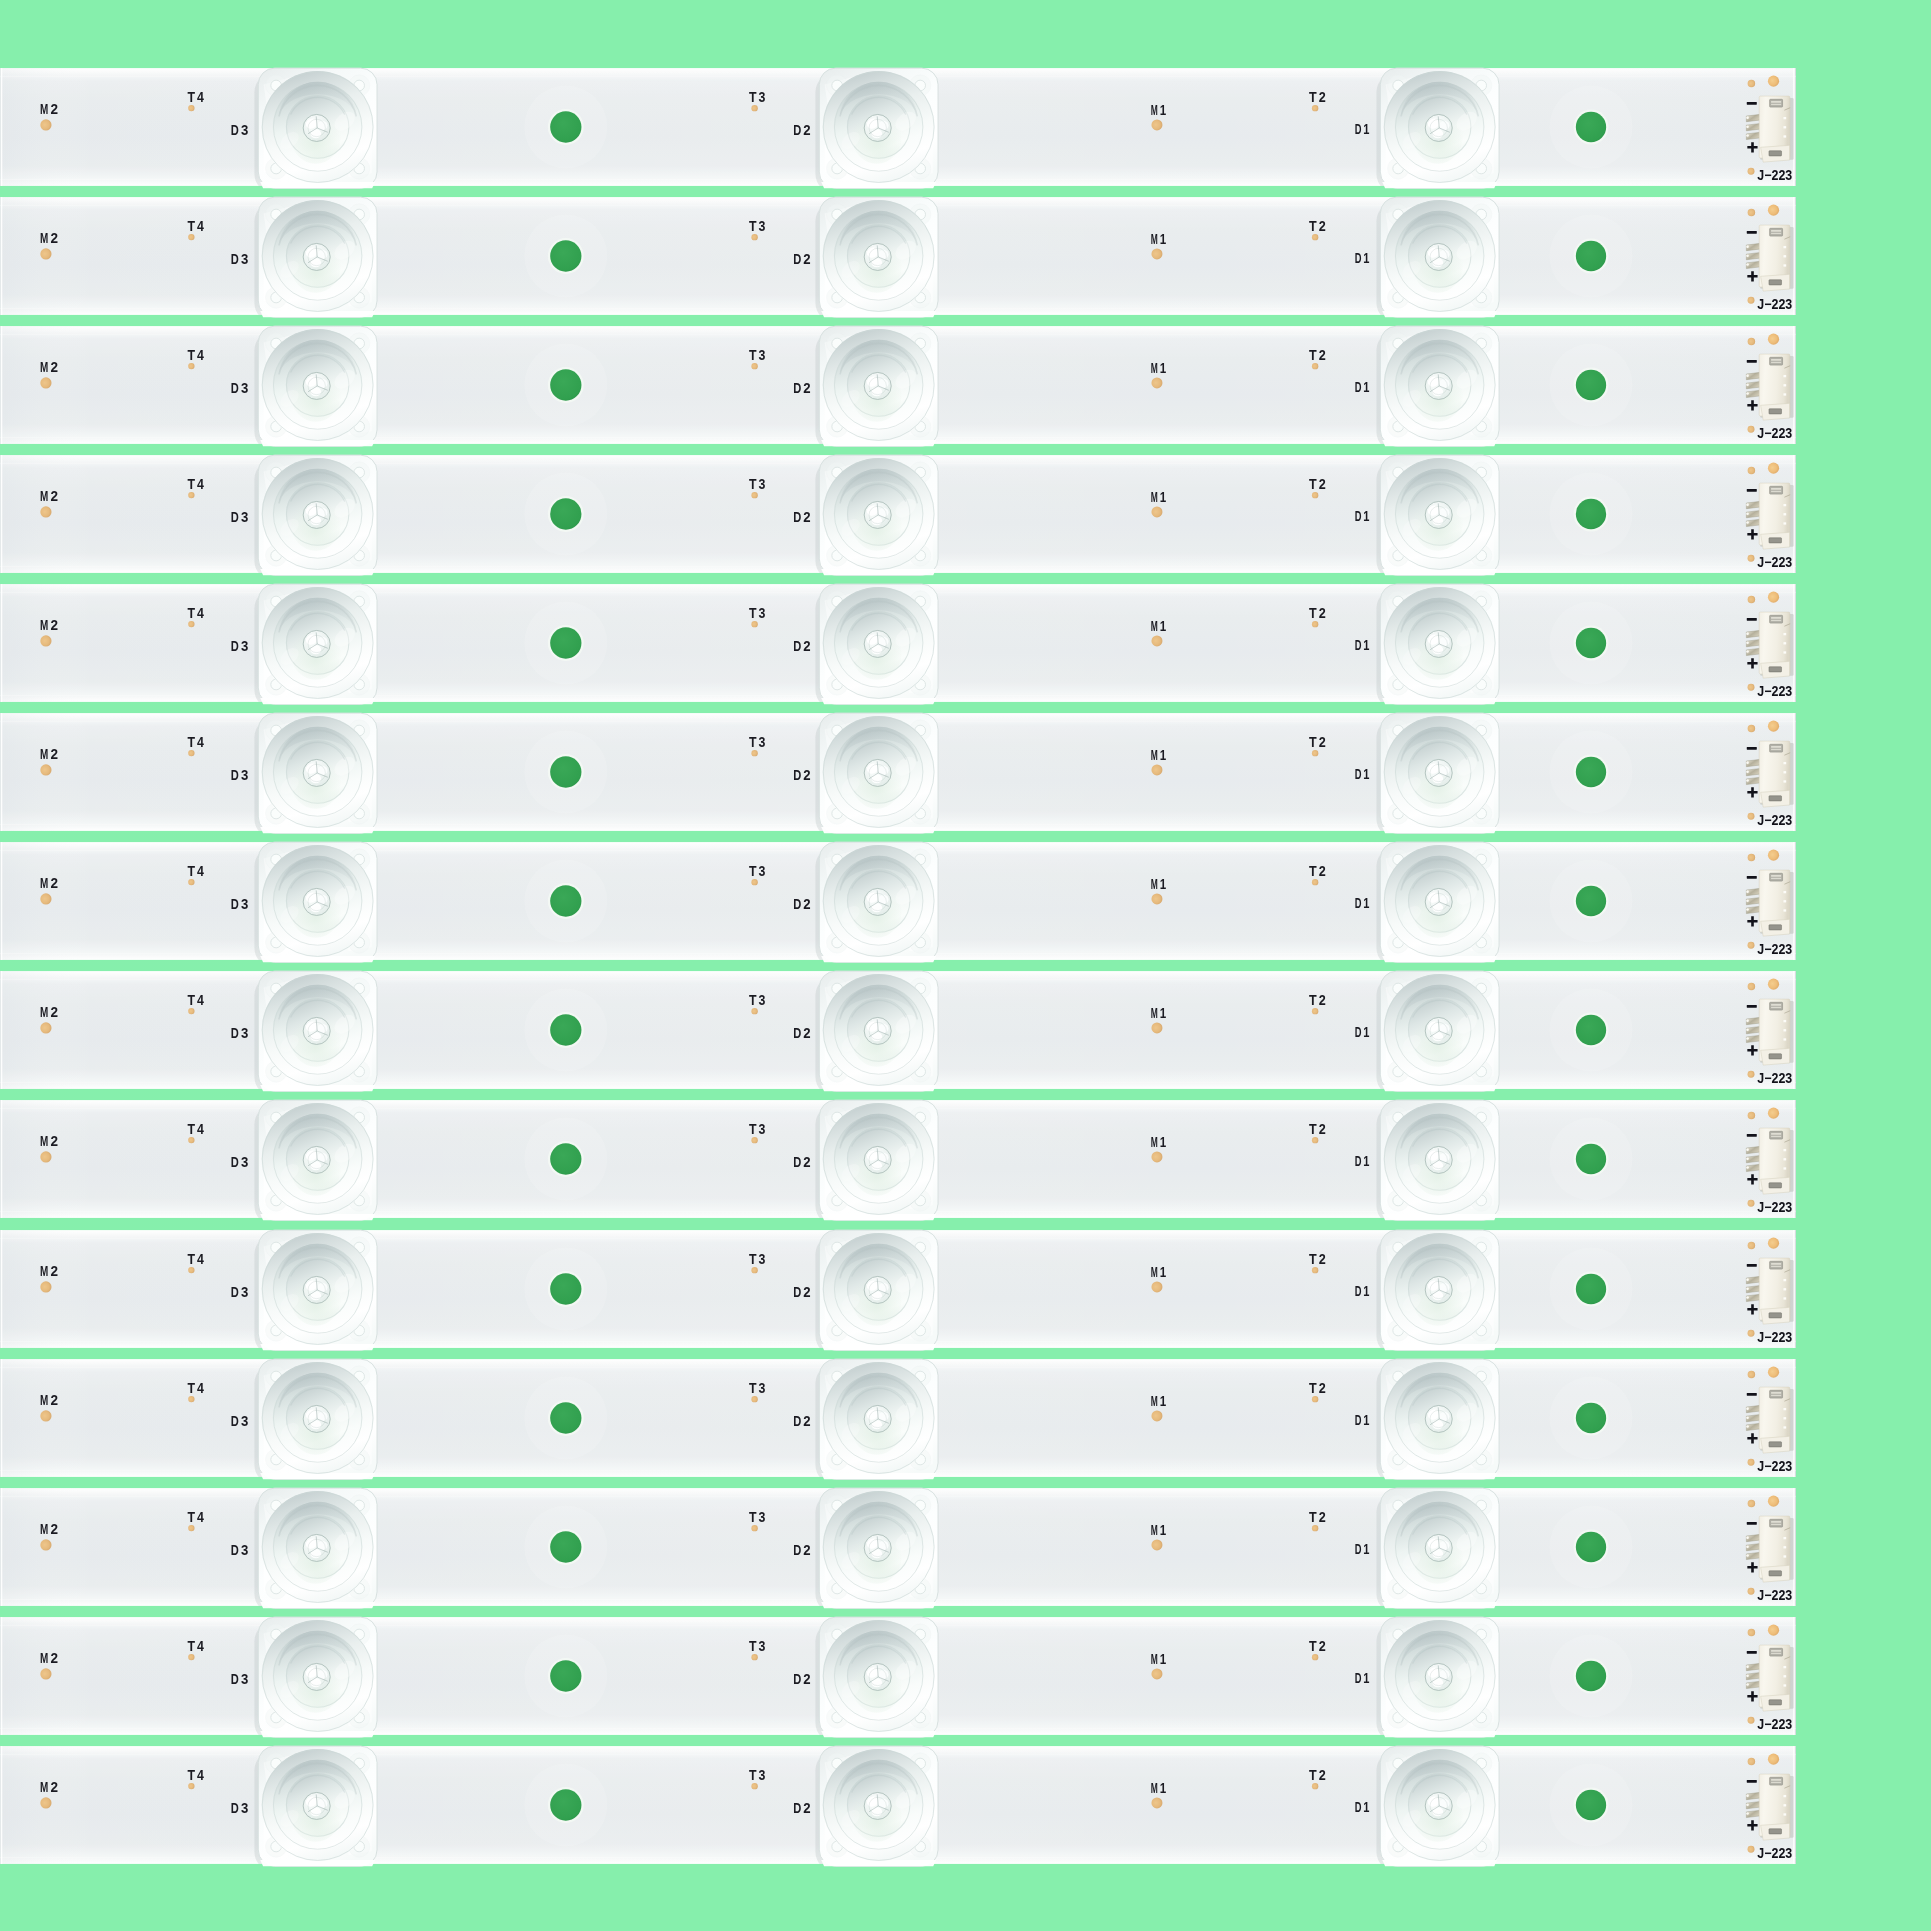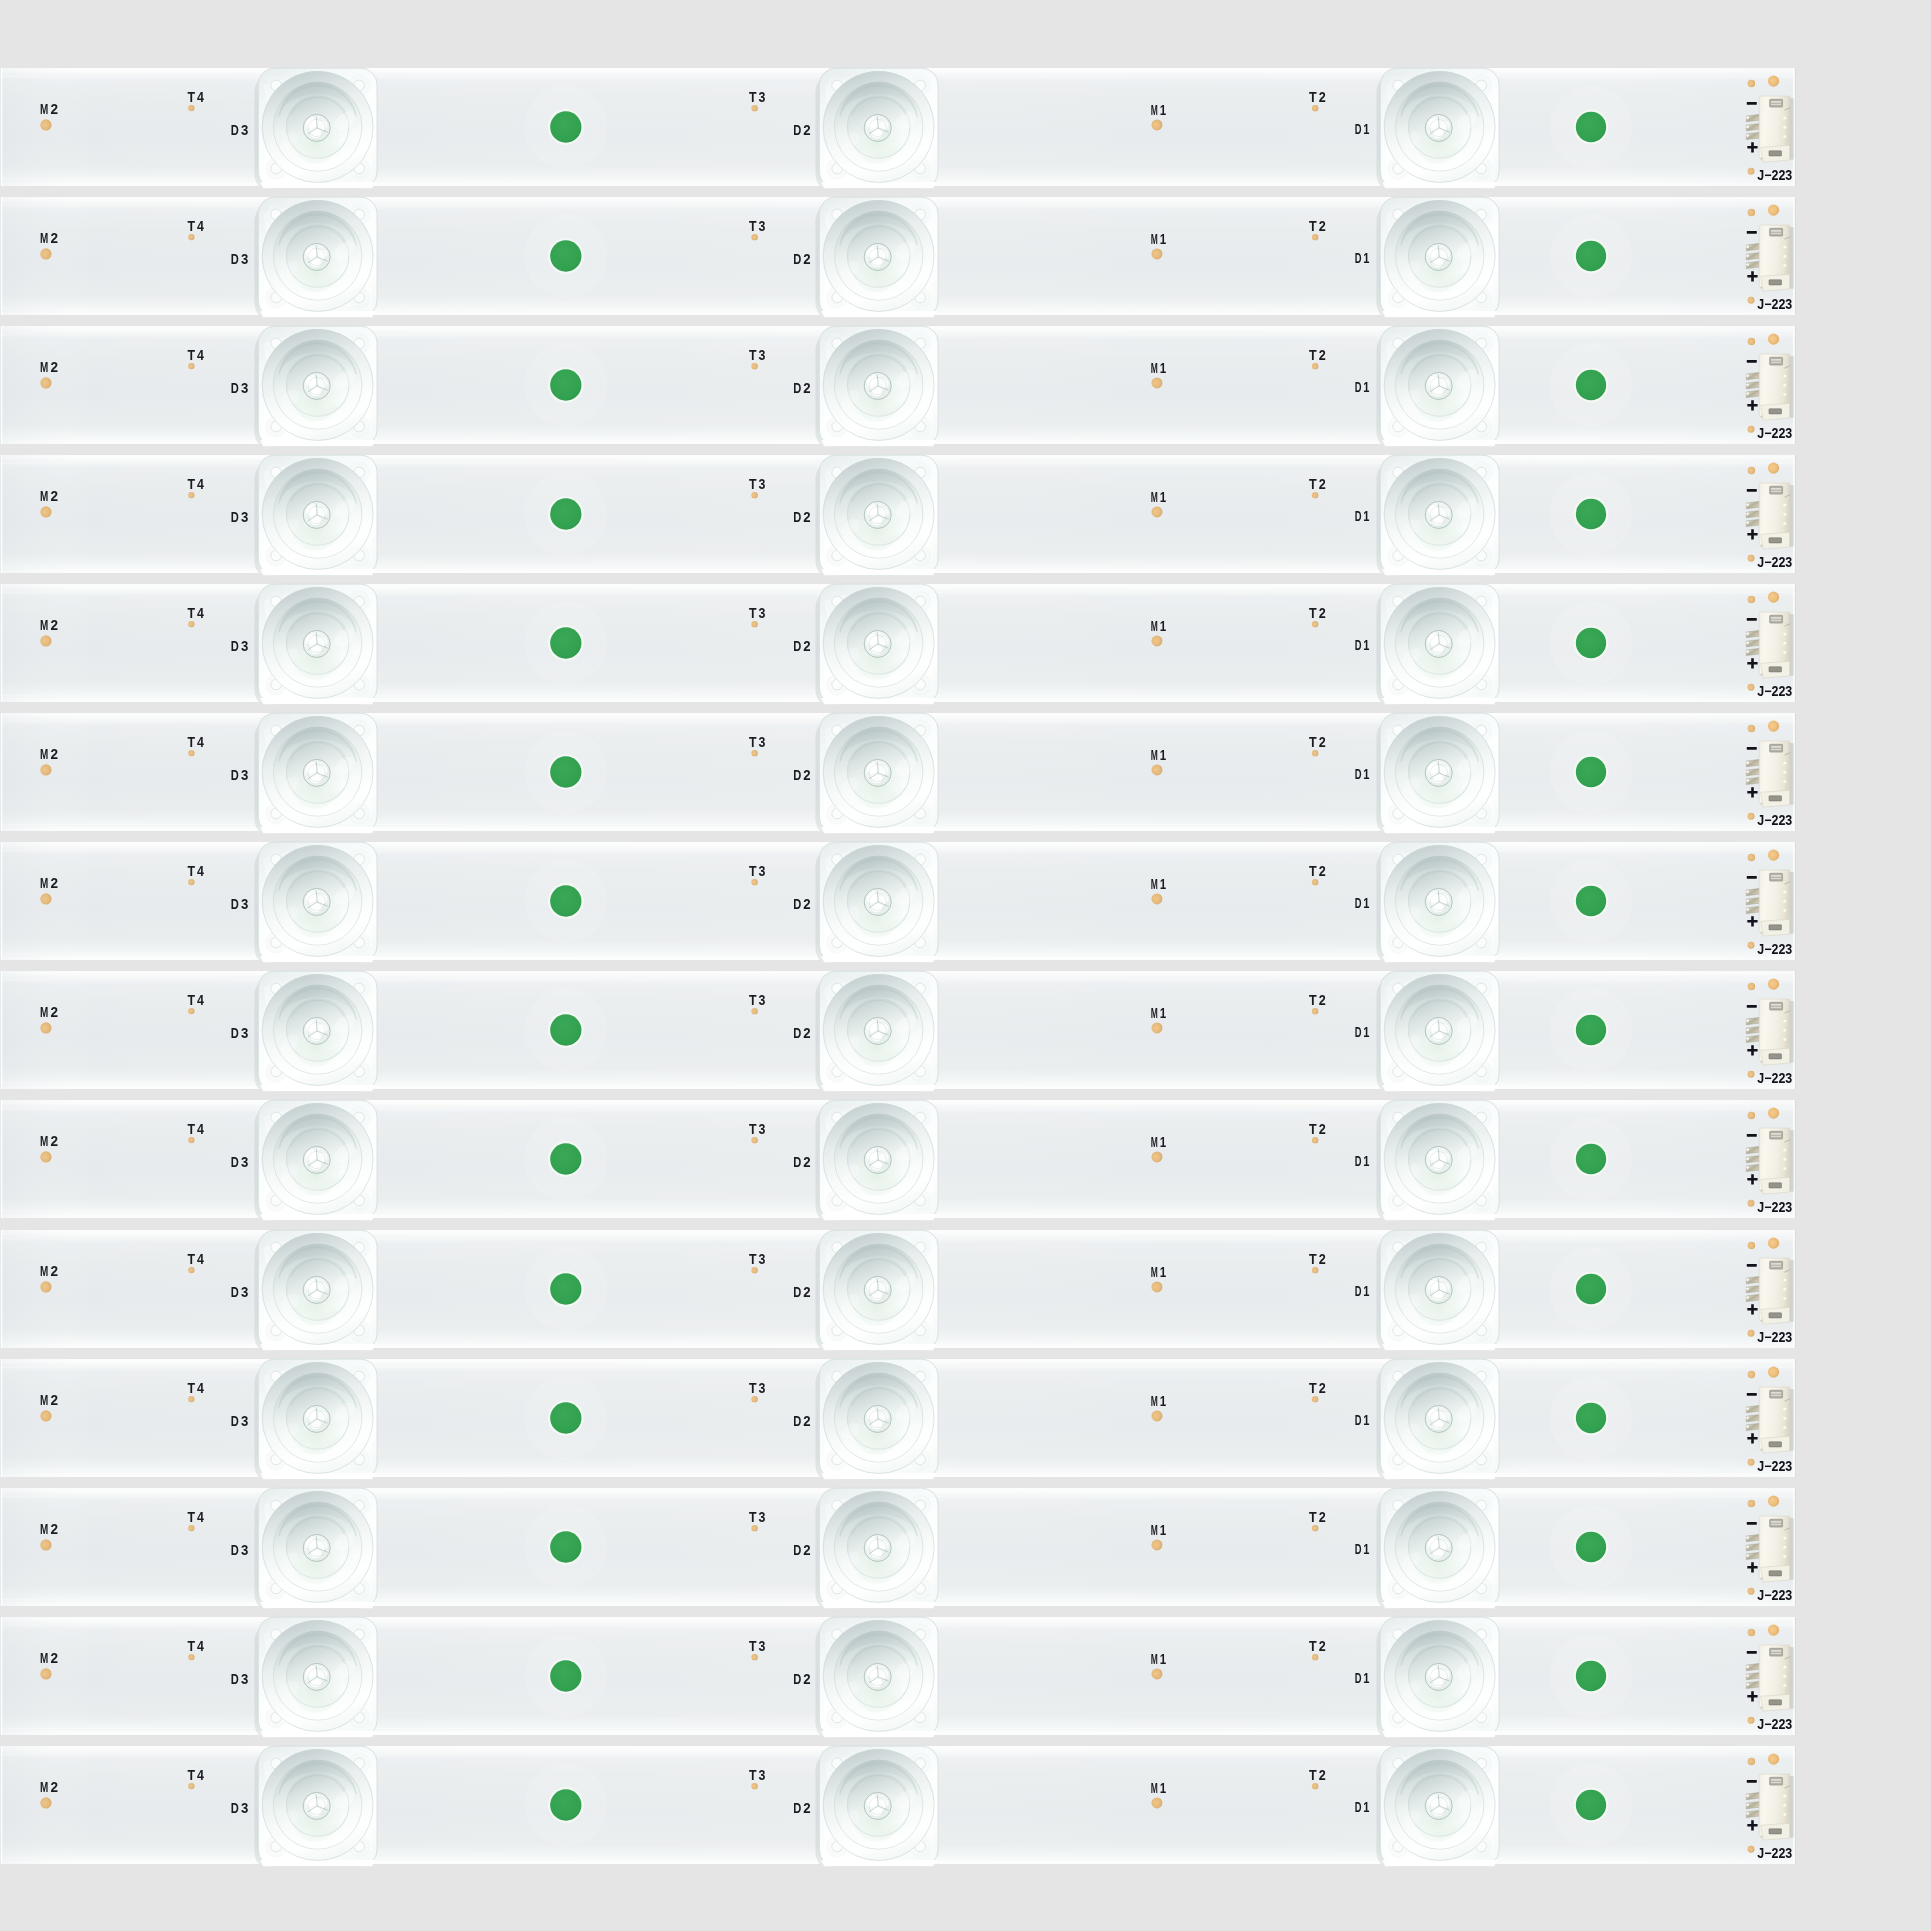--- a/index.html
+++ b/index.html
@@ -1,19 +1,19 @@
 <!DOCTYPE html>
 <html><head>
 <meta charset="utf-8">
 <title>LED backlight strips</title>
 <style>
   html,body{margin:0;padding:0;}
   body{width:1931px;height:1931px;overflow:hidden;background:#35a052;
        font-family:"Liberation Sans", sans-serif;}
-  #stage{position:relative;width:1931px;height:1931px;background:#e5e5e5;
+  #stage{position:relative;width:1931px;height:1931px;background:#86efac;
          filter:blur(0.7px);}
   .strip{position:absolute;left:-1px;width:1797px;}
   .strip svg{display:block;}
 </style>
 </head>
 <body>
 
 <svg width="0" height="0" style="position:absolute" aria-hidden="true">
 <defs>
   <clipPath id="boardClip">

